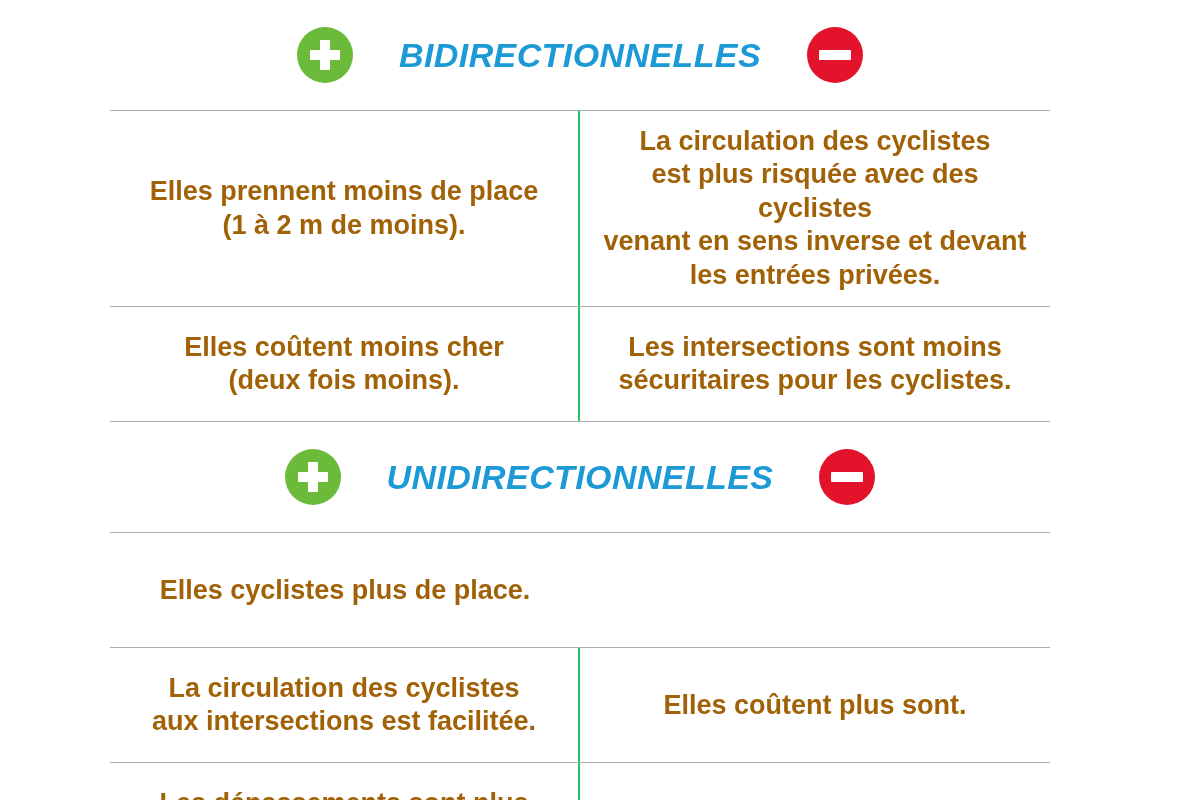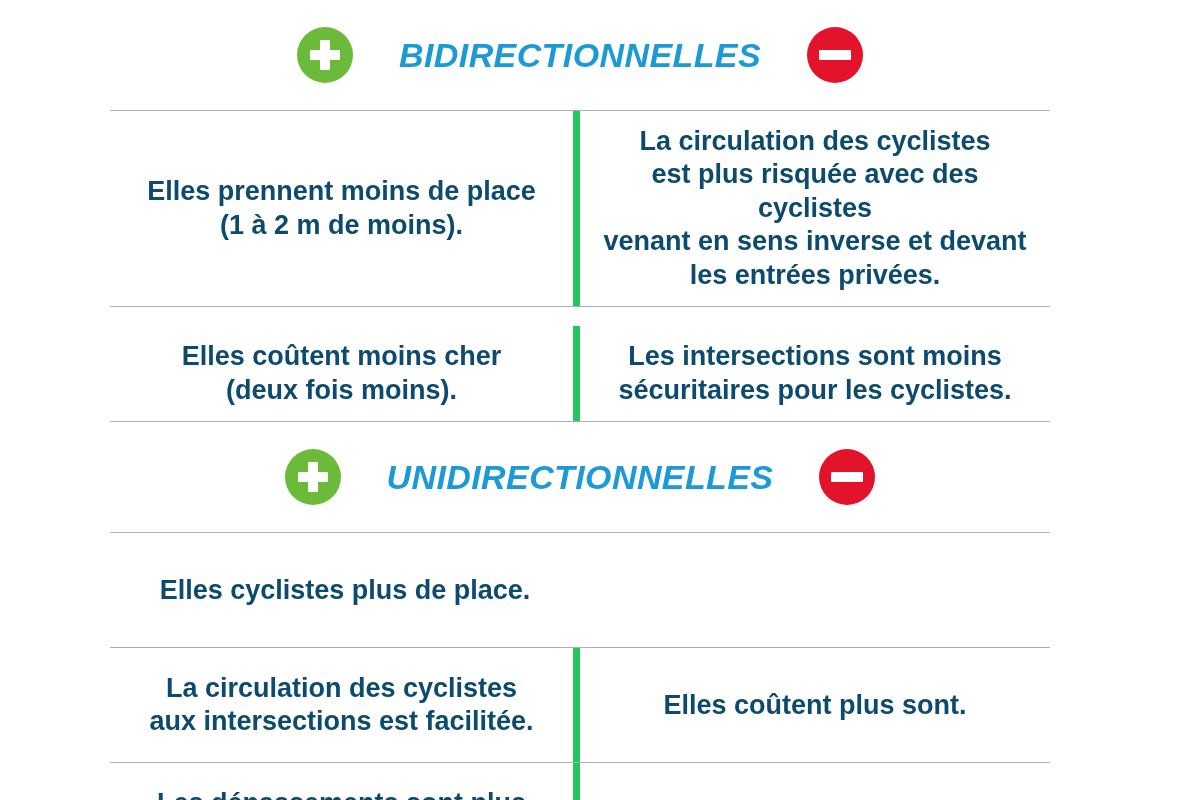--- a/index.html
+++ b/index.html
@@ -91,37 +91,36 @@
     position: relative;
     margin: 0 110px 0 110px;
     width: 940px;
   }
   .row {
     display: flex;
     border-top: 1px solid #a9b0b6;
   }
   .row.last {
     border-bottom: 1px solid #a9b0b6;
-    align-items: flex-end;
   }
   .cell {
     box-sizing: border-box;
     width: 50%;
     display: flex;
     align-items: center;
     justify-content: center;
     text-align: center;
     padding: 14px 12px;
     font-size: 27px;
     font-weight: bold;
     line-height: 1.24;
-    color: #0c4a6e;
+    color: #a16207;
   }
   .cell.left {
-    border-right: 7px solid #22c55e;
+    border-right: 2px solid #22c55e;
   }
   .cell.empty {
     color: transparent;
   }
   .r-tall { min-height: 186px; }
   .r-mid  { min-height: 114px; }
 
   .hdr-wrap { margin: 0 110px; width: 940px; }
 </style>
 </head>

